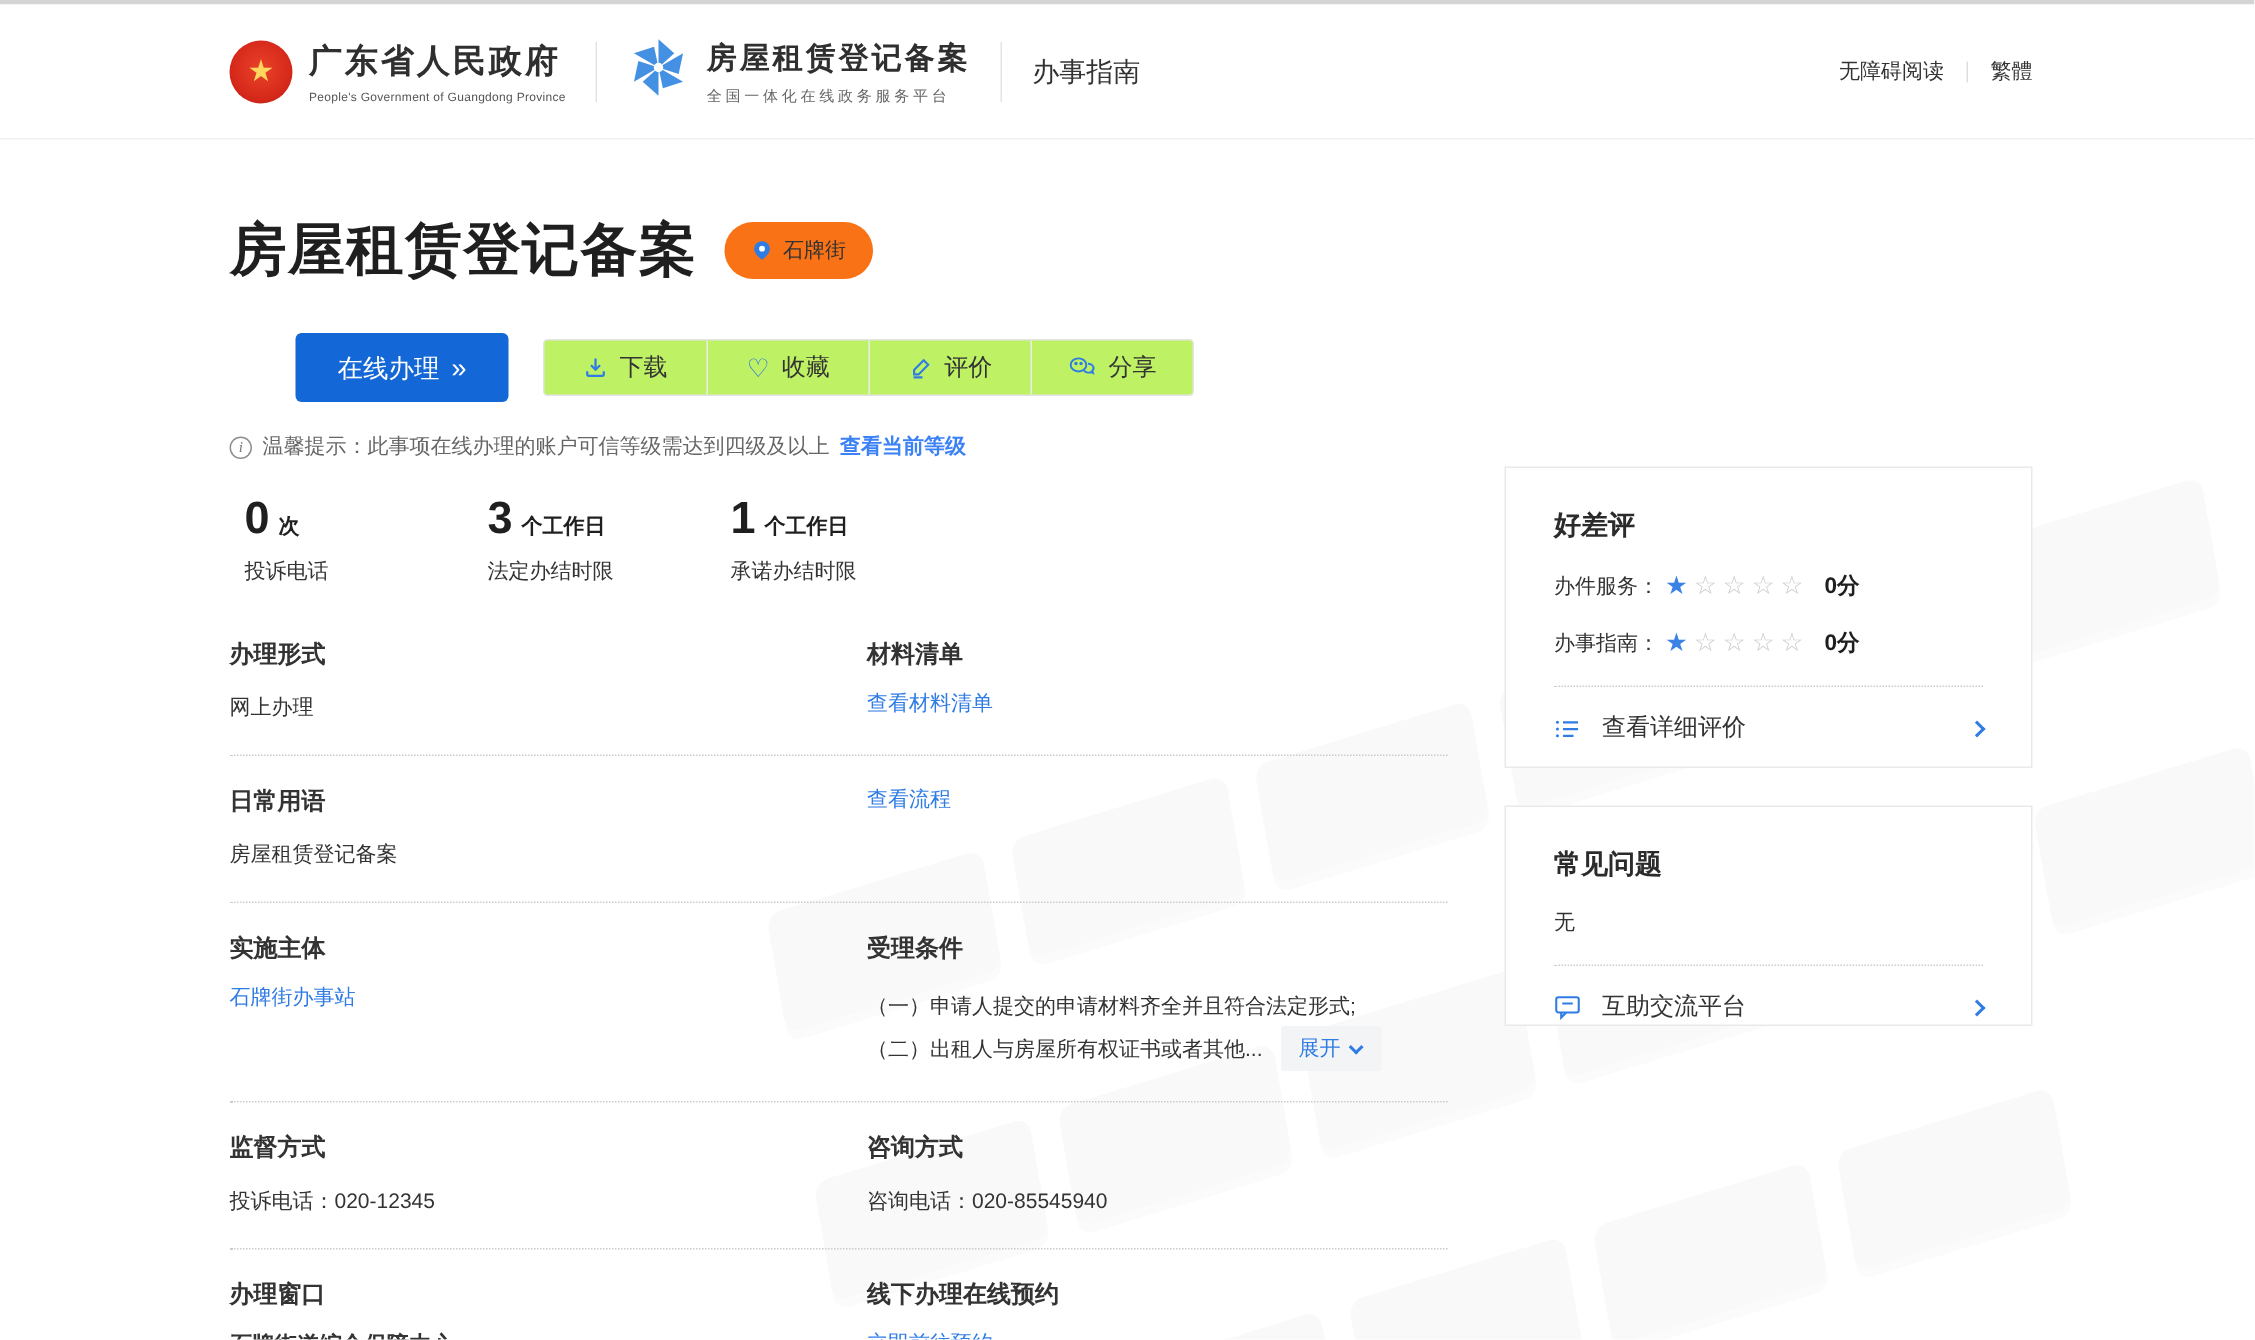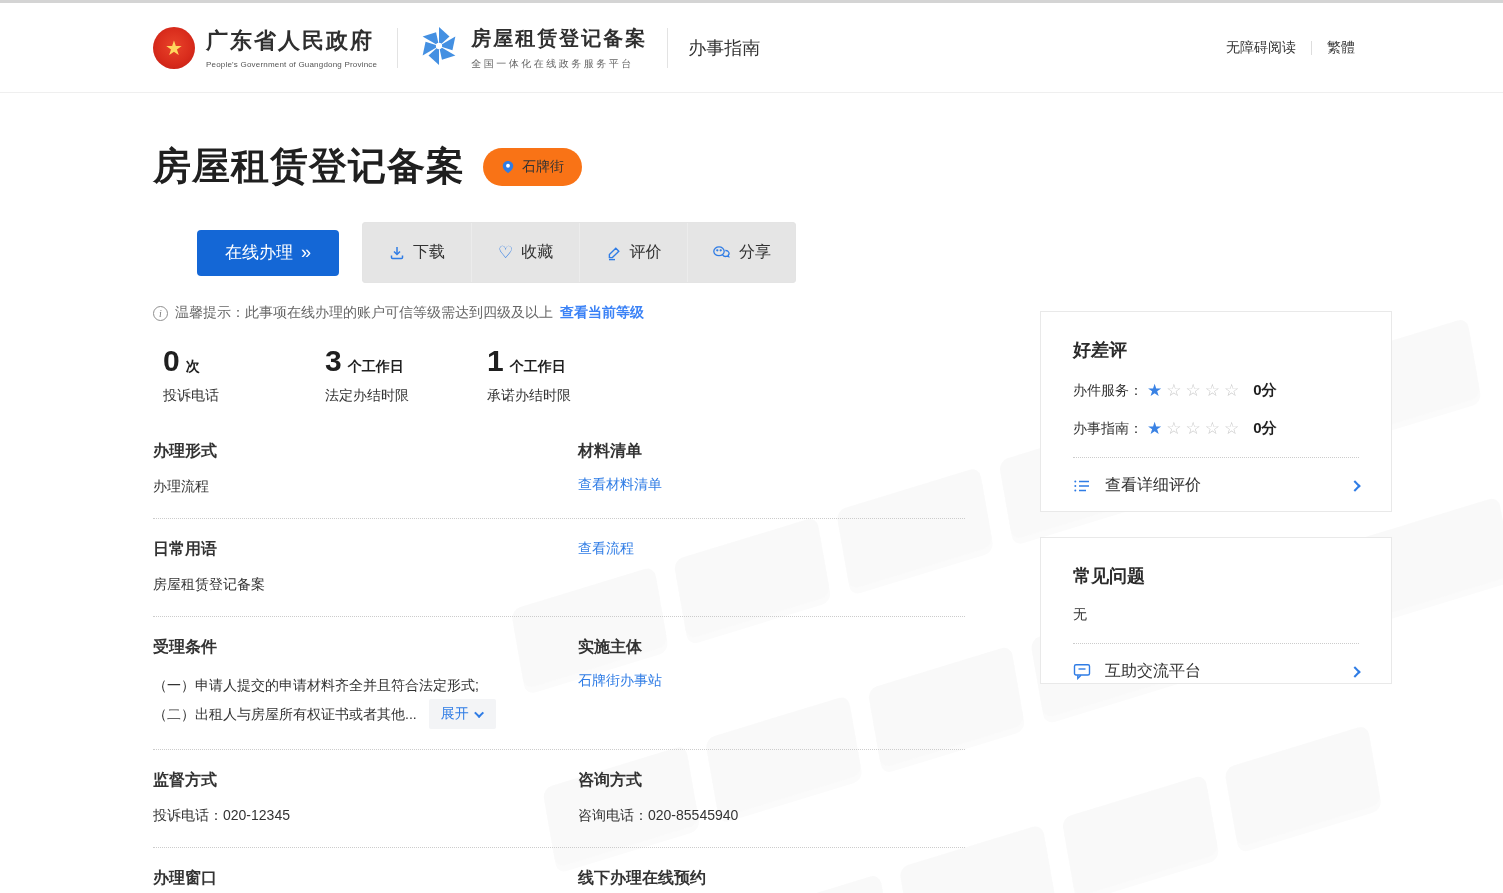--- a/index.html
+++ b/index.html
@@ -54,21 +54,21 @@
 
   .actions-row { margin-top:30px; display:flex; align-items:center;margin-left:44px; }
   .btn-primary {
     width:142px; height:46px; border:none; border-radius:4px; cursor:pointer;
     background:#1467d6; color:#fff; font-size:17px;
     display:flex; align-items:center; justify-content:center; gap:8px;
     font-family:"Liberation Sans", sans-serif;
   }
   .btn-primary .arrow { font-size:18px; }
   .btn-group {
-    margin-left:23px; display:flex; height:61px; background:#e5e5e5;
+    margin-left:23px; display:flex; height:38px; background:#bef264;
     border:1px solid #e4e4e4; border-radius:3px;
   }
   .btn-group button {
     width:108px; background:none; border:none; border-left:1px solid #ececec;
     display:flex; align-items:center; justify-content:center; gap:8px;
     font-size:16px; color:#333; cursor:pointer; font-family:"Liberation Sans", sans-serif;
   }
   .btn-group button:first-child { border-left:none; }
   .heart-glyph { color:#2f7ce5; font-size:17px; line-height:1; }
 
@@ -103,21 +103,21 @@
   .expand-btn {
     margin-left:12px; display:inline-flex; align-items:center; gap:8px;
     background:#f3f4f6; border:none; border-radius:2px; padding:6px 12px;
     color:#2f7ce5; font-size:14px; cursor:pointer; font-family:"Liberation Sans", sans-serif;
   }
   .chev-down { width:7px; height:7px; border-left:2px solid #2f7ce5; border-bottom:2px solid #2f7ce5; transform:rotate(-45deg) translateY(-2px); }
   .window-name { font-size:15px; font-weight:bold; color:#333; margin:0 0 13px 0; }
   .val-gap { margin-top:8px; }
 
   
-  .sidebar { position:absolute; left:1040px; top:311px; width:352px; z-index:2; }
+  .sidebar { position:absolute; left:1003px; top:311px; width:352px; z-index:2; }
   .card { background:#fff; border:1px solid #e9e9e9; padding:26px 32px 0; overflow:hidden; }
   .card-rating { height:201px; }
   .card-faq { height:147px; margin-top:25px; }
   .card-title { font-size:18px; font-weight:bold; color:#2b2b2b; }
   .rating-row { display:flex; align-items:center; margin-top:19px; font-size:14px; color:#333; }
   .stars { margin:0 10px 0 4px; font-size:17px; letter-spacing:4px; line-height:1; }
   .stars .star { cursor:pointer; }
   .stars .filled { color:#3a82e4; }
   .stars .empty { color:#c9c9c9; }
   .score { font-weight:bold; font-size:15px; color:#1f1f1f; }
@@ -278,53 +278,53 @@
         <span class="stat-unit">个工作日</span>
       </div>
       <div class="stat-label">承诺办结时限</div>
     </div>
   </div>
 
   <div class="info-grid">
     <div class="info-row">
       <div class="cell">
         <h3>办理形式</h3>
-        <div class="val">办理流程</div>
+        <div class="val">网上办理</div>
       </div>
       <div class="cell">
         <h3>材料清单</h3>
         <a class="val-link">查看材料清单</a>
       </div>
     </div>
 
     <div class="info-row">
       <div class="cell">
         <h3>日常用语</h3>
         <div class="val">房屋租赁登记备案</div>
       </div>
       <div class="cell">
         <a class="val-link">查看流程</a>
       </div>
     </div>
 
     <div class="info-row">
+      <div class="cell">
+        <h3>实施主体</h3>
+        <a class="val-link">石牌街办事站</a>
+      </div>
       <div class="cell">
         <h3>受理条件</h3>
         <div class="cond-line">（一）申请人提交的申请材料齐全并且符合法定形式;</div>
         <div class="cond-line cond-line2">
           <span>（二）出租人与房屋所有权证书或者其他...</span>
           <button class="expand-btn">
             <span>展开</span>
             <span class="chev-down"></span>
           </button>
         </div>
-      </div>
-      <div class="cell">
-        <h3>实施主体</h3>
-        <a class="val-link">石牌街办事站</a>
       </div>
     </div>
 
     <div class="info-row">
       <div class="cell">
         <h3>监督方式</h3>
         <div class="val val-gap">投诉电话：020-12345</div>
       </div>
       <div class="cell">
         <h3>咨询方式</h3>

